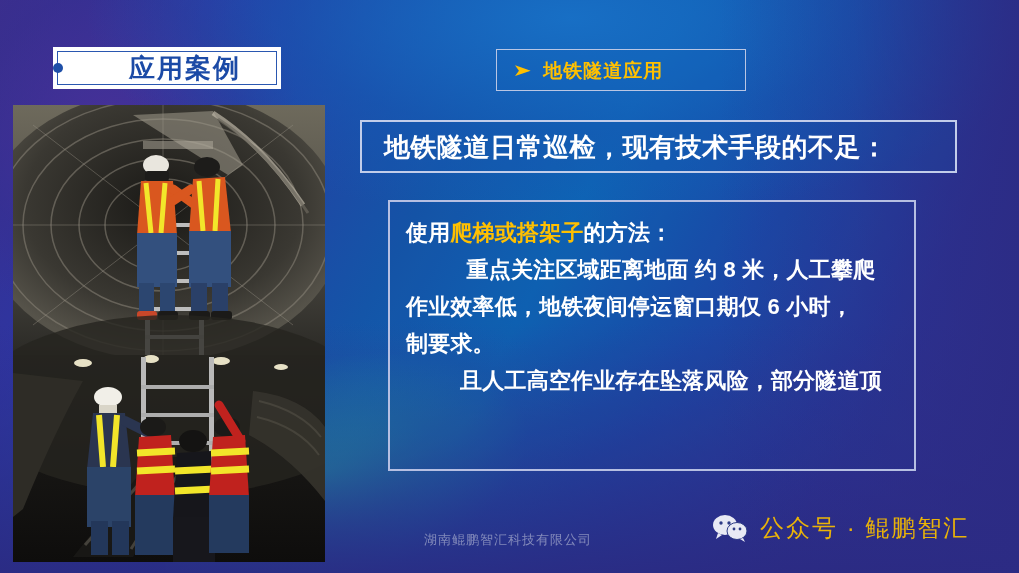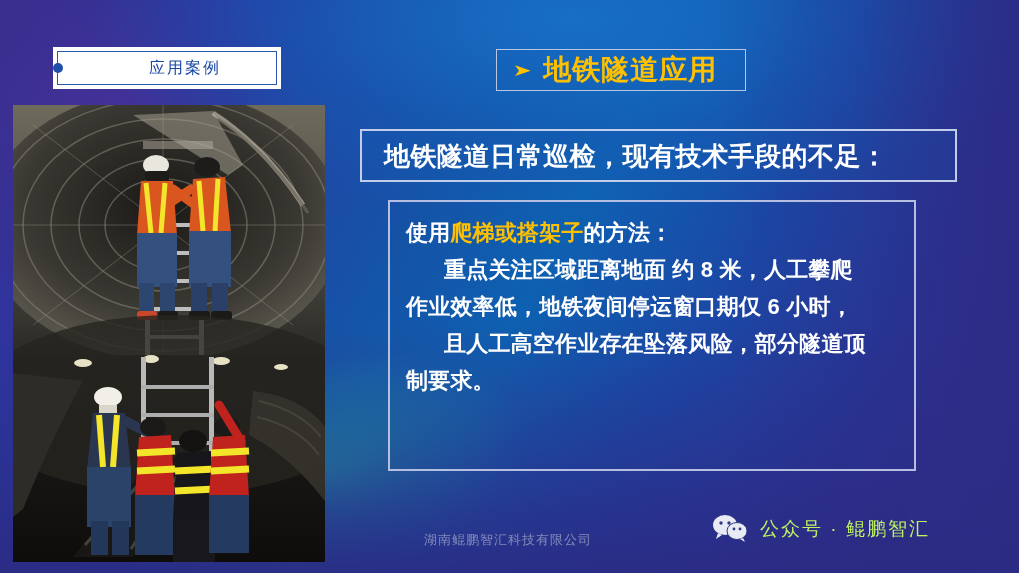--- a/index.html
+++ b/index.html
@@ -102,22 +102,22 @@
   }
   .case-dot {
     position: absolute;
     left: -5px; top: 50%;
     margin-top: -5px;
     width: 10px; height: 10px;
     border-radius: 50%;
     background: #1f4fa8;
   }
   .case-label-text {
-    font-size: 16px;
-    font-weight: 400;
+    font-size: 26px;
+    font-weight: 700;
     color: #1b4aa6;
     letter-spacing: 2px;
     line-height: 1;
     margin-left: 36px;
   }
 
   
   .photo {
     position: absolute;
     left: 13px; top: 105px;
@@ -140,32 +140,32 @@
     padding-left: 18px;
     background: rgba(16,96,182,0.25);
   }
   .gold-arrow {
     color: #ffc000;
     font-size: 17px;
     line-height: 1;
     transform: scaleX(1.35);
   }
   .gold-title-text {
-    font-size: 28px;
+    font-size: 19px;
     font-weight: 700;
     color: #ffc000;
     letter-spacing: 1px;
     line-height: 1;
     font-family: Liberation Serif, serif;
   }
 
   
   .subtitle-bar {
     position: absolute;
-    left: 360px; top: 129px;
+    left: 360px; top: 120px;
     width: 597px; height: 53px;
     border: 2px solid #c2cdea;
     box-sizing: border-box;
     display: flex;
     align-items: center;
     padding-left: 22px;
     background: rgba(21,86,175,0.22);
   }
   .subtitle-text {
     font-size: 26px;
@@ -186,21 +186,21 @@
     background: rgba(30,70,160,0.10);
   }
   .line {
     font-size: 22px;
     font-weight: 700;
     color: #ffffff;
     line-height: 37px;
     white-space: nowrap;
     letter-spacing: 0.2px;
   }
-  .line.indent { text-indent: 38px; }
+  .line.indent { text-indent: 38px; text-align: center; }
   .hl { color: #ffc000; }
 
   
   .company-note {
     position: absolute;
     left: 424px; top: 533px;
     font-size: 13px;
     color: rgba(205,210,225,0.55);
     letter-spacing: 1px;
     line-height: 1;
@@ -210,22 +210,22 @@
     left: 712px; top: 514px;
     display: flex;
     align-items: center;
     gap: 12px;
   }
   .wechat-icon {
     width: 36px; height: 28px;
     position: relative;
   }
   .wechat-brand-text {
-    font-size: 19px;
-    color: #bef264;
+    font-size: 24px;
+    color: #eab308;
     letter-spacing: 2px;
     line-height: 1;
   }
 </style>
 </head>
 <body>
 
 <div id="slide">
 
   <div class="bg-base"></div>
@@ -387,22 +387,22 @@
   </div>
 
   <div class="subtitle-bar">
     <span class="subtitle-text">地铁隧道日常巡检，现有技术手段的不足：</span>
   </div>
 
   <div class="content-box">
     <div class="line"><span>使用</span><span class="hl">爬梯或搭架子</span><span>的方法：</span></div>
     <div class="line indent">重点关注区域距离地面 约 8 米，人工攀爬</div>
     <div class="line">作业效率低，地铁夜间停运窗口期仅 6 小时，</div>
+    <div class="line">制要求。</div>
     <div class="line indent">且人工高空作业存在坠落风险，部分隧道顶</div>
-    <div class="line">制要求。</div>
   </div>
 
   <div class="company-note">湖南鲲鹏智汇科技有限公司</div>
 
   <div class="wechat-brand">
     <span class="wechat-icon">
       <svg viewBox="0 0 36 28" width="36" height="28" aria-hidden="true">
         <ellipse cx="13" cy="11" rx="12" ry="10" fill="#e8eaf4"></ellipse>
         <path d="M6 19 L4 25 L10 21 Z" fill="#e8eaf4"></path>
         <circle cx="9" cy="9" r="1.7" fill="#2e3c86"></circle>

